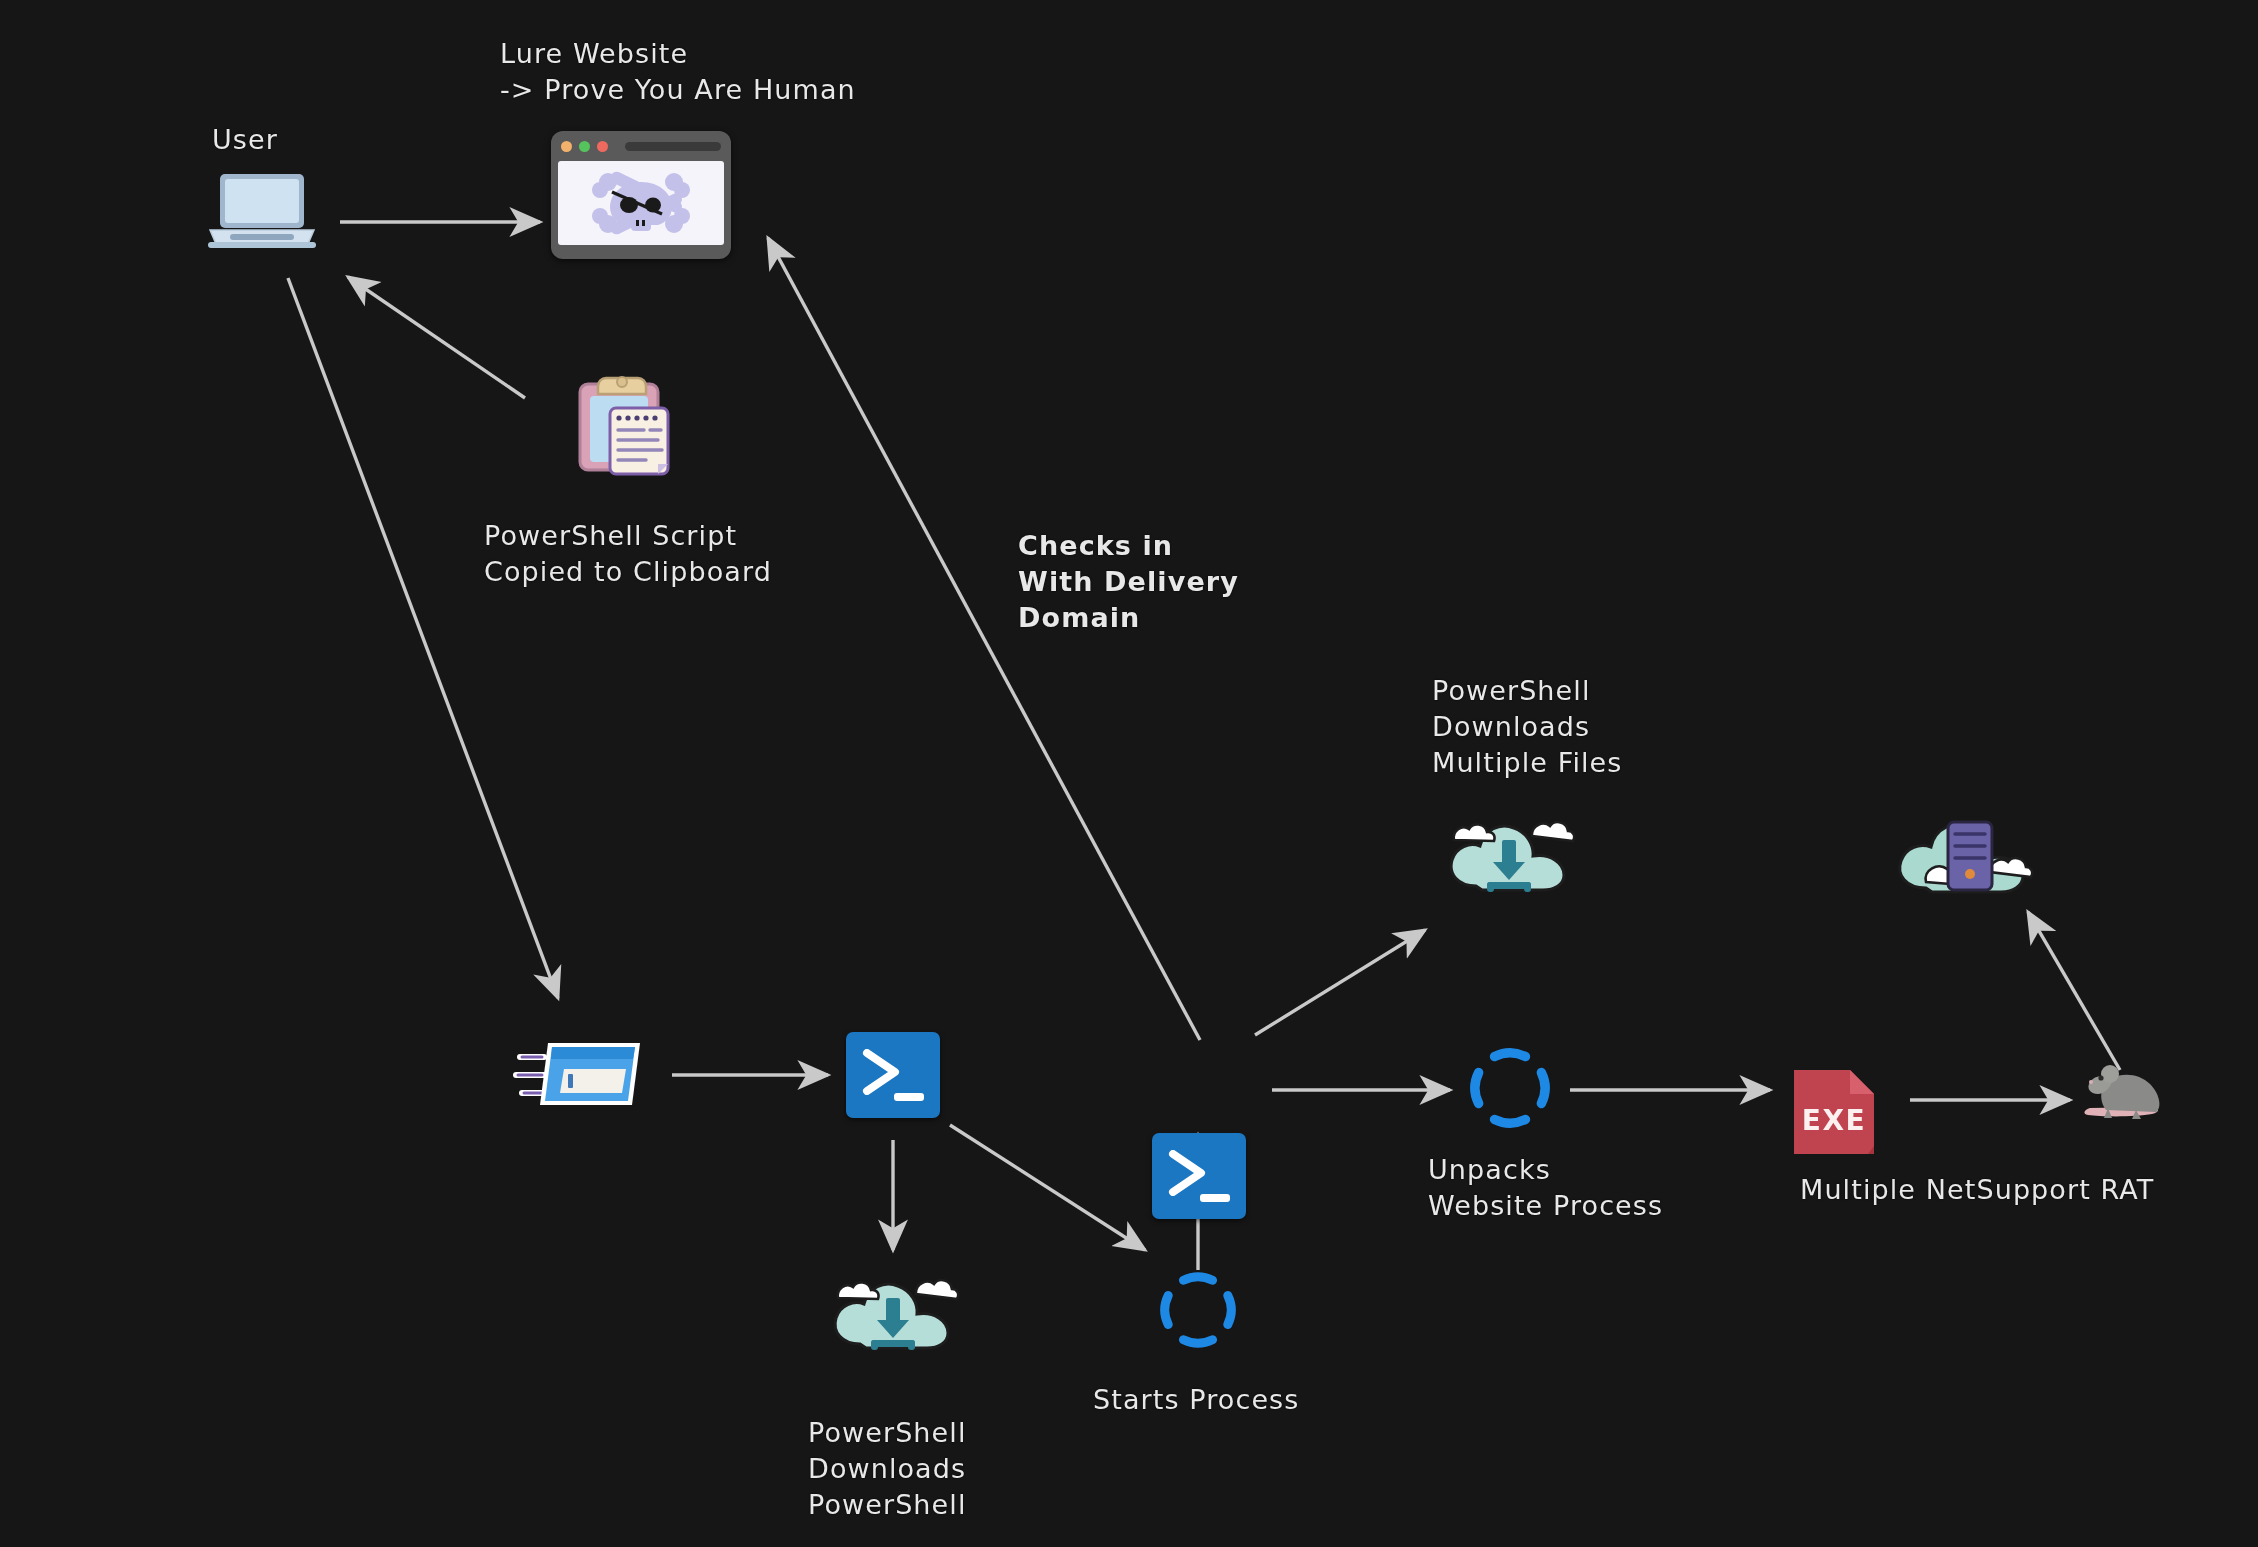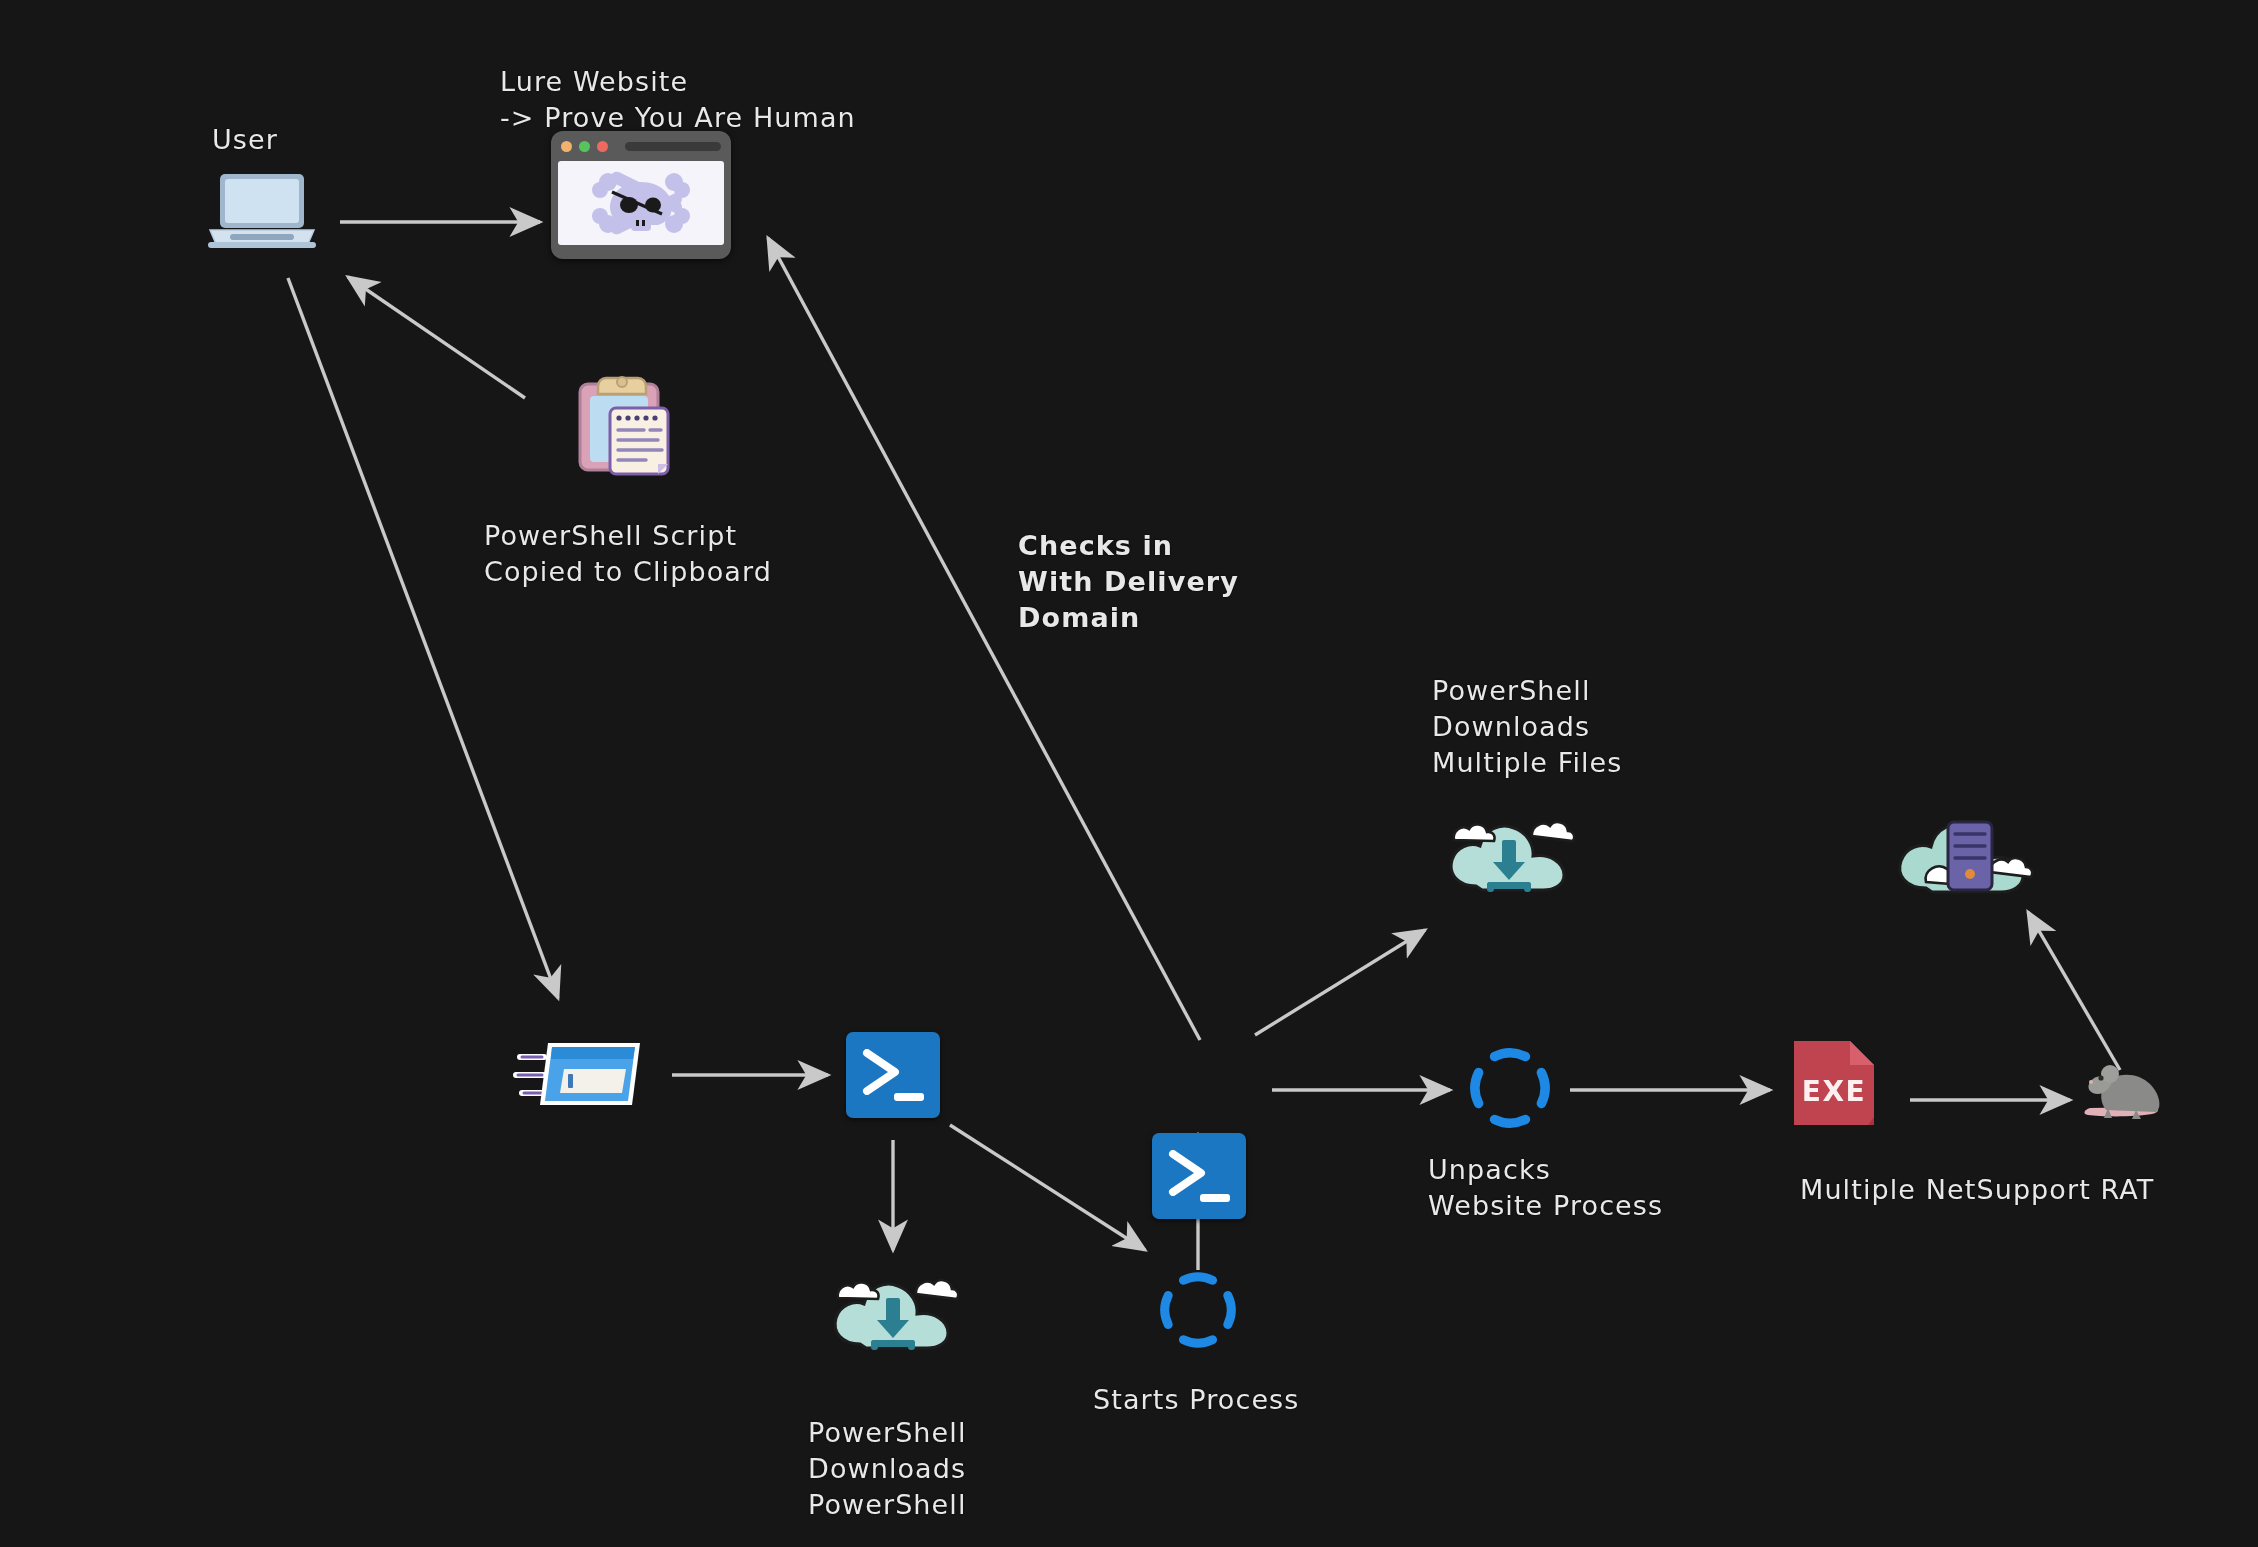--- a/index.html
+++ b/index.html
@@ -158,21 +158,21 @@
       <line x1="1272" y1="1090" x2="1450" y2="1090"></line>
 
       <line x1="1570" y1="1090" x2="1770" y2="1090"></line>
 
       <line x1="1910" y1="1100" x2="2070" y2="1100"></line>
 
       <line x1="2120" y1="1070" x2="2028" y2="912"></line>
     </g>
   </svg>
 
-  <div class="label" style="left:500px; top:36px;margin-top:28px;">Lure Website
+  <div class="label" style="left:500px; top:36px;">Lure Website
 -&gt; Prove You Are Human</div>
 
   <div class="node" style="left:551px; top:131px;">
     <div class="browser">
       <div class="browser-bar">
         <span class="dot o"></span>
         <span class="dot g"></span>
         <span class="dot r"></span>
         <span class="urlbar"></span>
       </div>
@@ -374,21 +374,21 @@
         <path d="M71.4 24.6 A35 35 0 0 1 71.4 55.4"></path>
         <path d="M55.4 71.4 A35 35 0 0 1 24.6 71.4"></path>
         <path d="M8.6 55.4 A35 35 0 0 1 8.6 24.6"></path>
       </g>
     </svg>
   </div>
 
   <div class="label" style="left:1428px; top:1152px;">Unpacks
 Website Process</div>
 
-  <div class="node" style="left:1790px; top:1035px;text-align:right;">
+  <div class="node" style="left:1790px; top:1064px;text-align:right;">
     <svg class="exefile" viewBox="0 0 88 96">
       <path d="M4 6 L60 6 L84 30 L84 90 L4 90 Z" fill="#c0444f"></path>
       <path d="M60 6 L84 30 L60 30 Z" fill="#d8606c"></path>
       <path d="M84 82 L78 90 L84 90 Z" fill="#a8343f"></path>
       <text x="44" y="66" text-anchor="middle" font-family="DejaVu Sans, sans-serif" font-size="28" font-weight="bold" fill="#fdf0f0" letter-spacing="1.5">EXE</text>
     </svg>
   </div>
 
   <div class="label" style="left:1800px; top:1172px;">Multiple NetSupport RAT</div>
 

